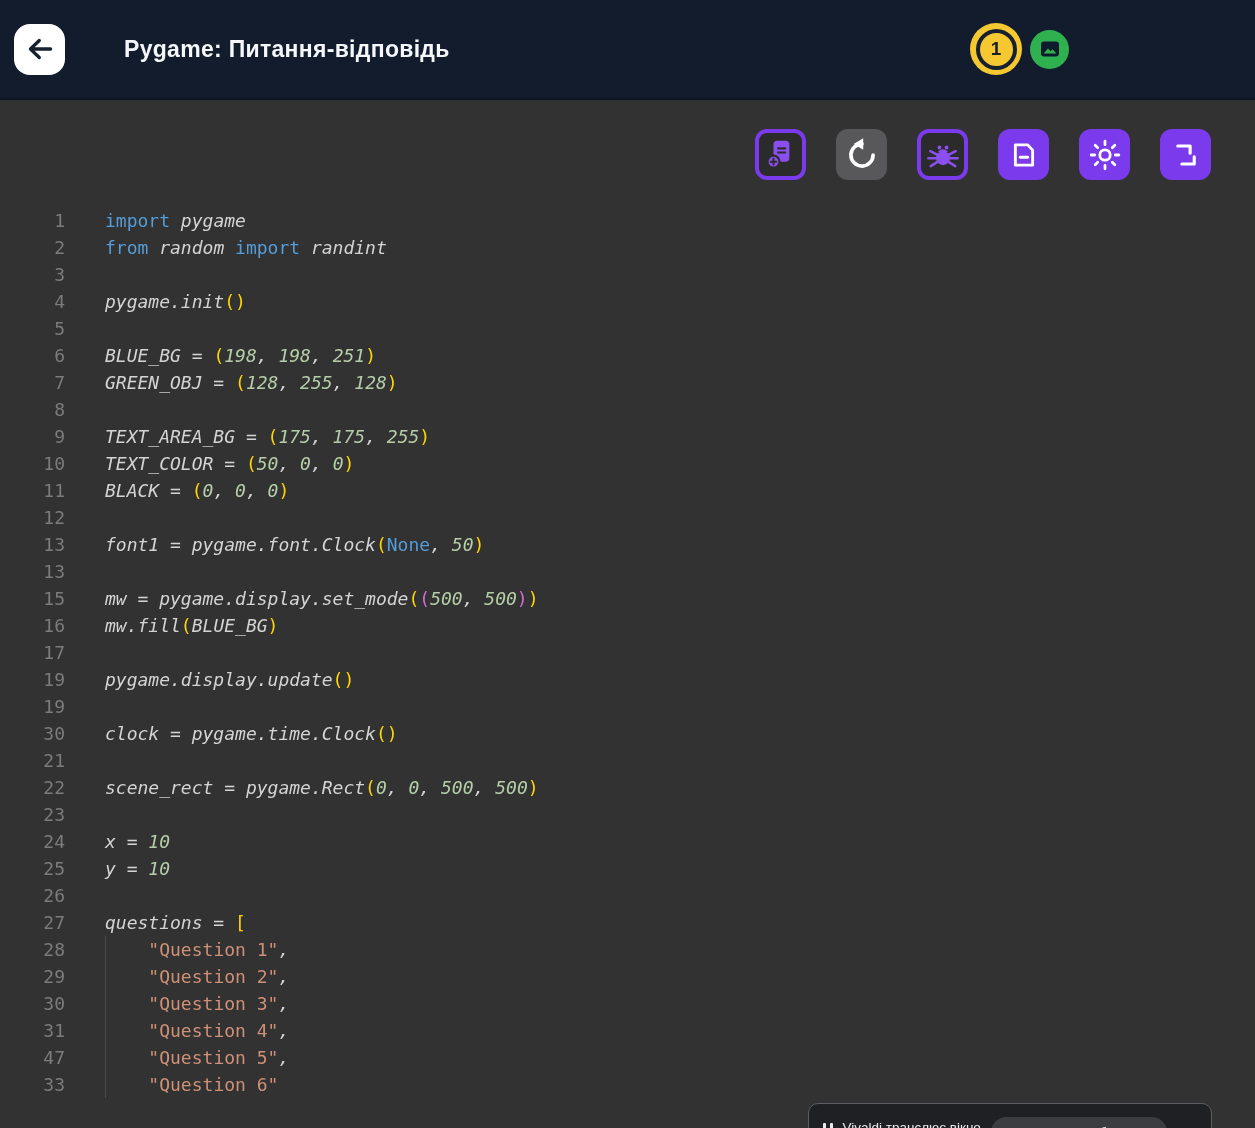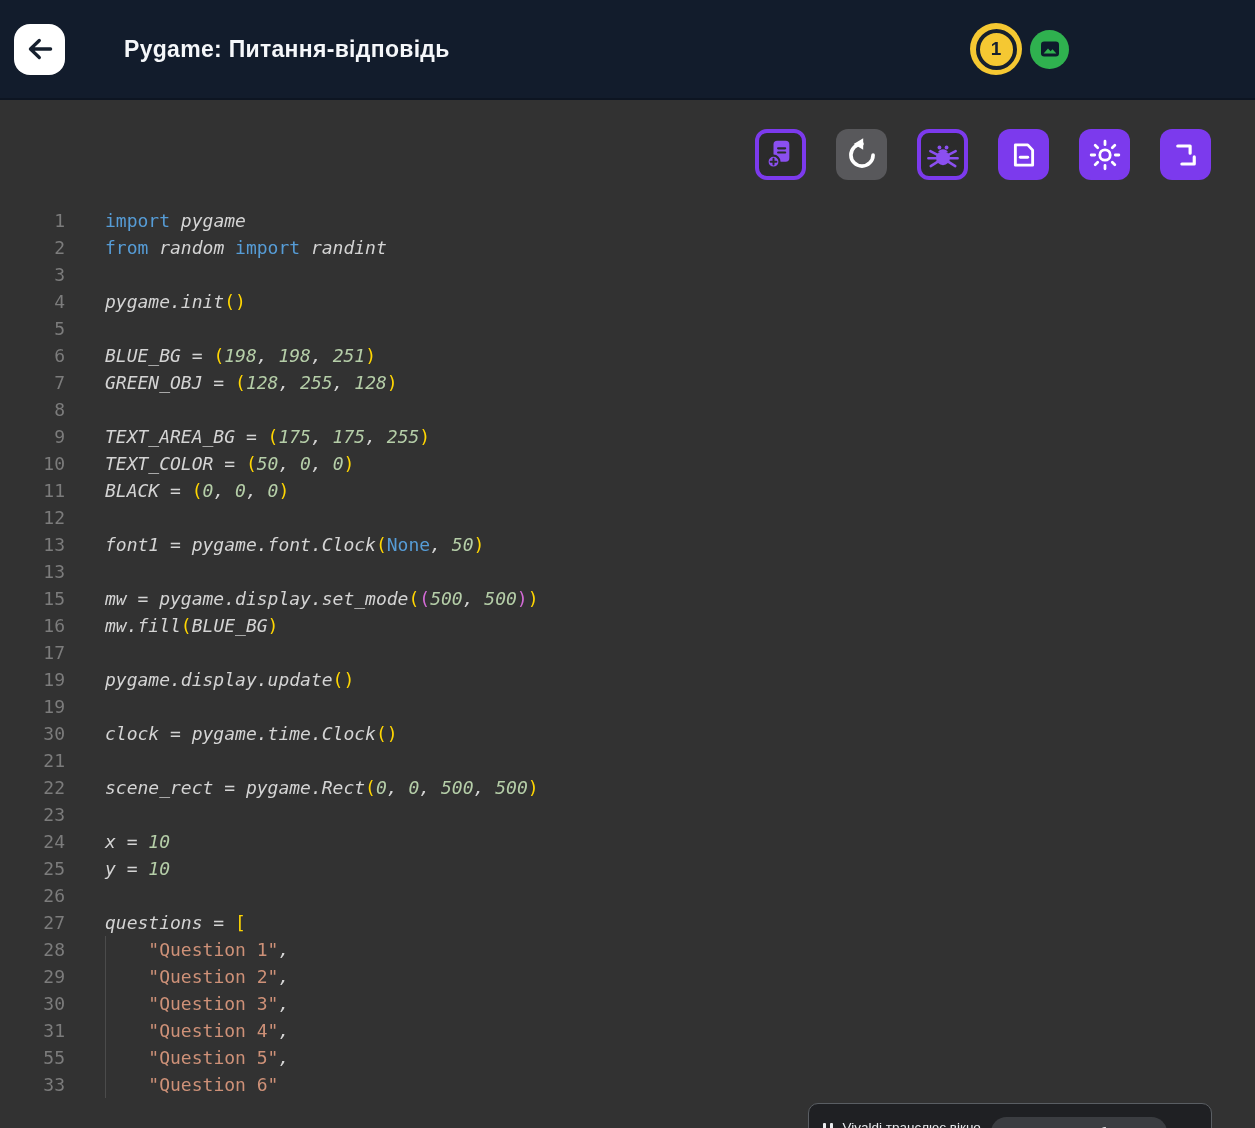--- a/index.html
+++ b/index.html
@@ -189,21 +189,21 @@
     <div class="cline"><span class="ln">22</span><span class="lc"><span class="tk-p">scene_rect = pygame.Rect</span><span class="tk-b1">(</span><span class="tk-n">0</span><span class="tk-p">, </span><span class="tk-n">0</span><span class="tk-p">, </span><span class="tk-n">500</span><span class="tk-p">, </span><span class="tk-n">500</span><span class="tk-b1">)</span></span></div>
     <div class="cline"><span class="ln">23</span><span class="lc">&nbsp;</span></div>
     <div class="cline"><span class="ln">24</span><span class="lc"><span class="tk-p">x = </span><span class="tk-n">10</span></span></div>
     <div class="cline"><span class="ln">25</span><span class="lc"><span class="tk-p">y = </span><span class="tk-n">10</span></span></div>
     <div class="cline"><span class="ln">26</span><span class="lc">&nbsp;</span></div>
     <div class="cline"><span class="ln">27</span><span class="lc"><span class="tk-p">questions = </span><span class="tk-b1">[</span></span></div>
     <div class="cline"><span class="ln">28</span><span class="lc guide"><span class="tk-p">    </span><span class="tk-s">"Question 1"</span><span class="tk-p">,</span></span></div>
     <div class="cline"><span class="ln">29</span><span class="lc guide"><span class="tk-p">    </span><span class="tk-s">"Question 2"</span><span class="tk-p">,</span></span></div>
     <div class="cline"><span class="ln">30</span><span class="lc guide"><span class="tk-p">    </span><span class="tk-s">"Question 3"</span><span class="tk-p">,</span></span></div>
     <div class="cline"><span class="ln">31</span><span class="lc guide"><span class="tk-p">    </span><span class="tk-s">"Question 4"</span><span class="tk-p">,</span></span></div>
-    <div class="cline"><span class="ln">55</span><span class="lc guide"><span class="tk-p">    </span><span class="tk-s">"Question 5"</span><span class="tk-p">,</span></span></div>
+    <div class="cline"><span class="ln">47</span><span class="lc guide"><span class="tk-p">    </span><span class="tk-s">"Question 5"</span><span class="tk-p">,</span></span></div>
     <div class="cline"><span class="ln">33</span><span class="lc guide"><span class="tk-p">    </span><span class="tk-s">"Question 6"</span></span></div>
   </div>
 
 <div class="toast">
   <span class="pause-ic">
       <i></i>
       <i></i>
     </span>
   <span class="toast-msg">Vivaldi транслює вікно</span>
   <button class="toast-pill">Більше не відображати</button>

